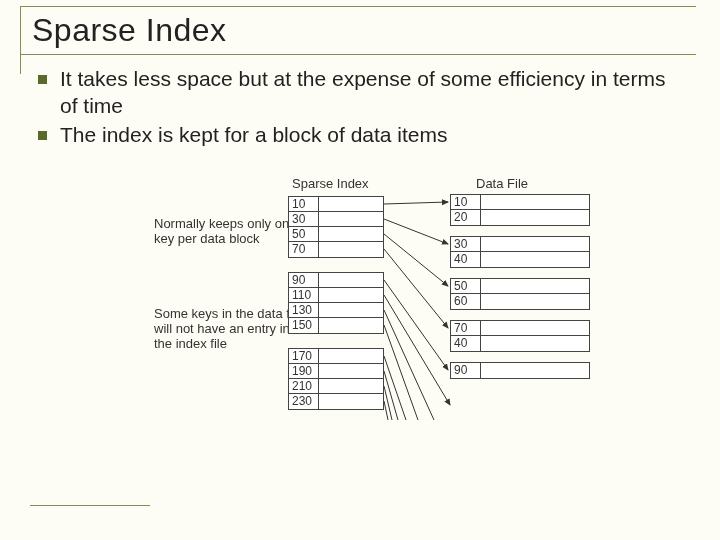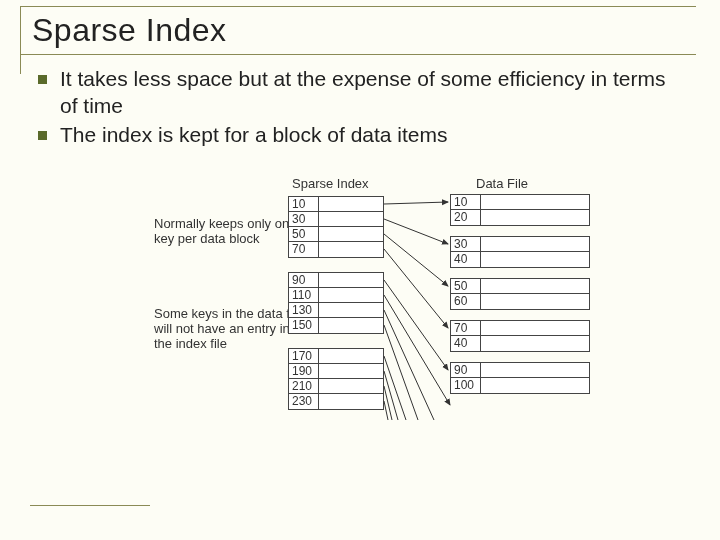--- a/index.html
+++ b/index.html
@@ -201,24 +201,20 @@
         <div class="data-rest"></div>
       </div>
     <div class="data-row">
         <div class="data-key">40</div>
         <div class="data-rest"></div>
       </div>
   </div>
   <div class="data-block" style="left:330px; top:182px; width:140px;">
     <div class="data-row">
         <div class="data-key">90</div>
-        <div class="data-rest"></div>
-      </div>
-    <div class="data-row">
-        <div class="data-key">100</div>
         <div class="data-rest"></div>
       </div>
   </div>
 
   <svg class="arrows">
     <defs>
       <marker id="ah" markerWidth="7" markerHeight="7" refX="6" refY="3" orient="auto">
         <path d="M0,0 L7,3 L0,6 Z" fill="#333"></path>
       </marker>
     </defs>

